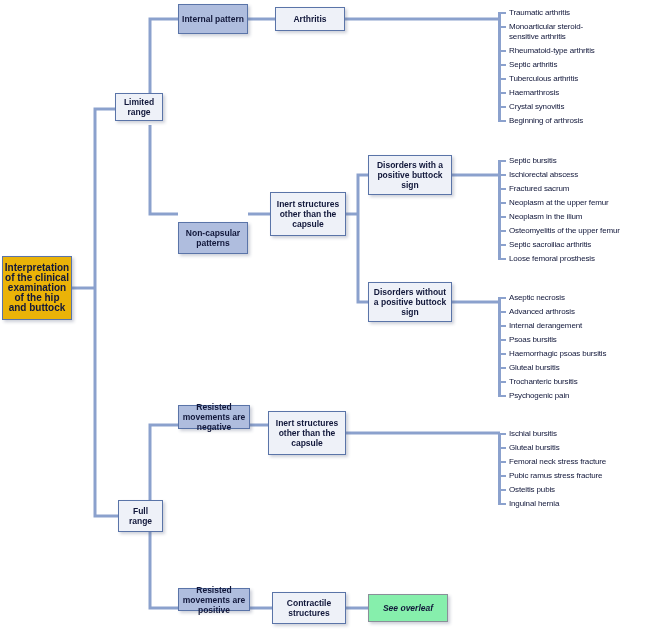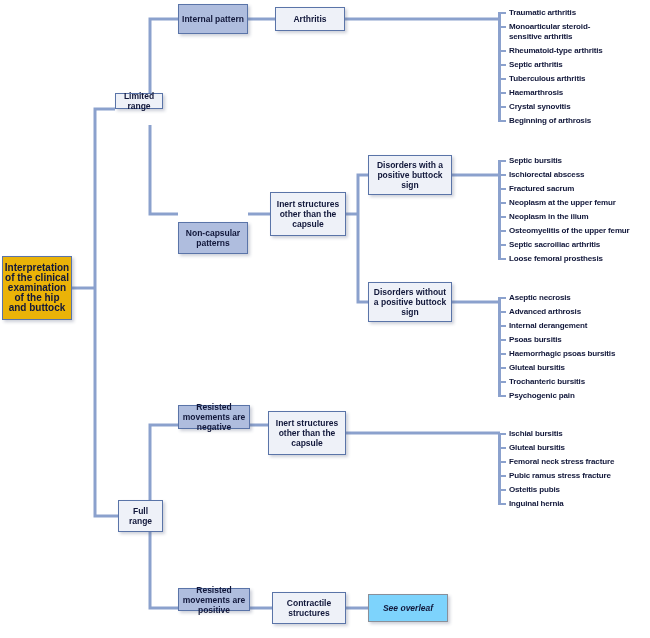--- a/index.html
+++ b/index.html
@@ -14,30 +14,30 @@
   .connectors { position:absolute; left:0; top:0; pointer-events:none; }
 
   .box {
     position:absolute; display:flex; align-items:center; justify-content:center;
     text-align:center; font-weight:bold; font-size:8.5px; line-height:10px;
     color:#11173a; border:1.3px solid #5a74a8; background:#eef1f8;
     box-shadow:2px 2px 3px rgba(90,100,130,0.30); padding:2px;
   }
   .box.medium { background:#afbdde; }
   .box.root   { background:#eab308; font-size:10px; }
-  .box.gray   { background:#7dd3fc; border-color:#8a8f99; font-style:italic; }
+  .box.gray   { background:#86efac; border-color:#8a8f99; font-style:italic; }
 
   .list { position:absolute; }
   .spine {
     position:absolute; left:0; top:4px; bottom:4px; width:2.5px;
     background:#8ba1cd;
   }
   .li {
     display:flex; align-items:flex-start;
-    font-weight:bold; font-size:8px; letter-spacing:-0.15px; line-height:10px;
+    font-weight:normal; font-size:8px; letter-spacing:-0.15px; line-height:10px;
     color:#11173a; margin-bottom:4px;
   }
   .li:last-child { margin-bottom:0; }
   .tick {
     flex:0 0 8px; height:2.5px; background:#8ba1cd;
     margin-top:3.75px; margin-right:3px;
   }
 </style>
 </head>
 <body>
@@ -64,21 +64,21 @@
       <path d="M250,425 H270 M346,433 H500"></path>
 
       <path d="M250,608 H274 M346,608 H370"></path>
     </g>
   </svg>
 
   <div class="box root" style="left:2px; top:256px; width:70px; height:64px;">
     <span>Interpretation of the clinical examination of the hip and buttock</span>
   </div>
 
-  <div class="box" style="left:115px; top:93px; width:48px; height:16px;">
+  <div class="box" style="left:115px; top:93px; width:48px; height:28px;">
     <span>Limited range</span>
   </div>
 
   <div class="box" style="left:118px; top:500px; width:45px; height:32px;">
     <span>Full range</span>
   </div>
 
   <div class="box medium" style="left:178px; top:4px; width:70px; height:30px;">
     <span>Internal pattern</span>
   </div>

